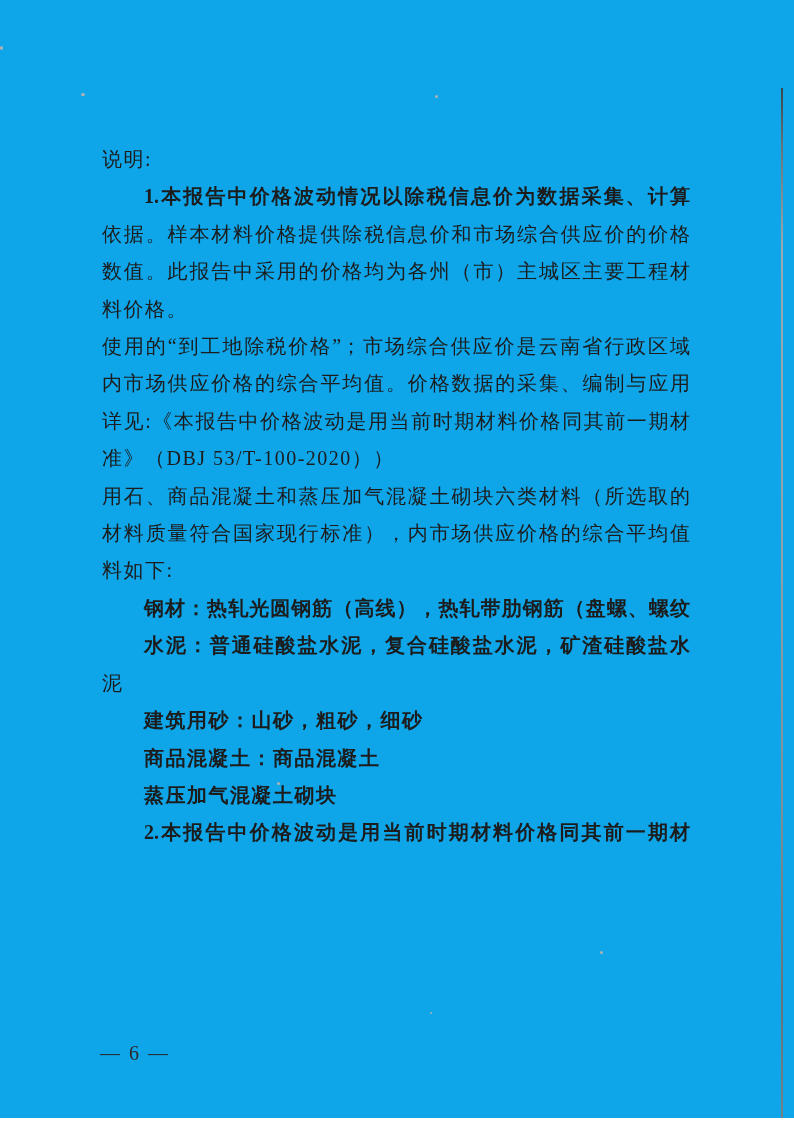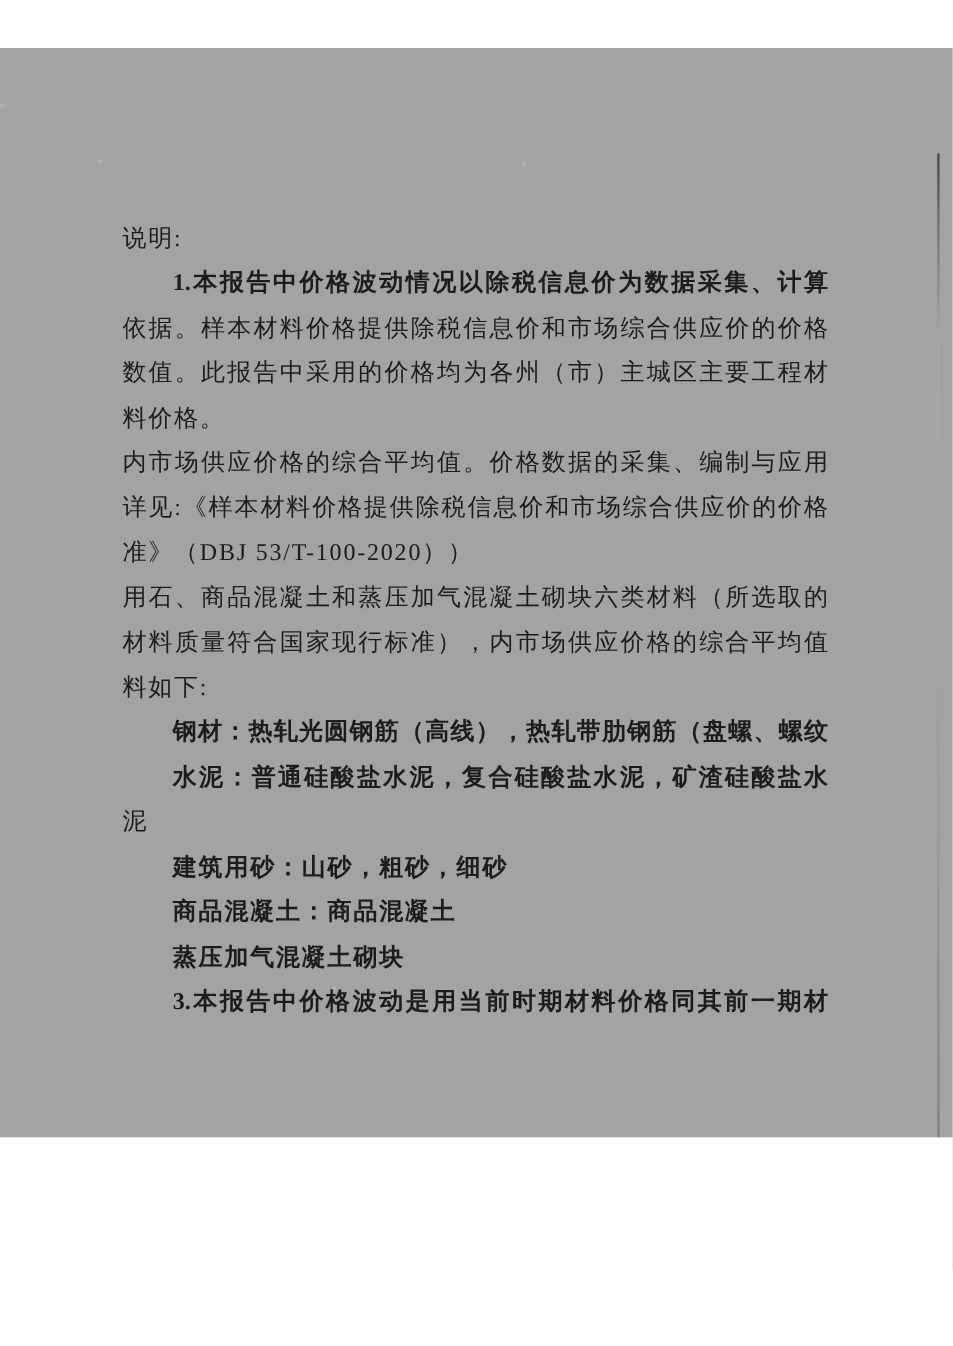--- a/index.html
+++ b/index.html
@@ -3,25 +3,24 @@
 <meta charset="utf-8">
 <style>
   html, body {
     margin: 0;
     padding: 0;
     background: #ffffff;
   }
   .page {
     position: relative;
     width: 794px;
-    height: 908px;
-    background: #a3a3a3;
+    height: 1118px;
+    background: #0ea5e9;
     overflow: hidden;
     font-family: "Liberation Serif", "DejaVu Serif", serif;
-    margin-top: 40px;
   }
   .textblock {
     position: absolute;
     left: 102px;
     top: 141px;
     width: 588px;
     color: #1c1c1c;
     font-size: 20px;
     line-height: 37.4px;
   }
@@ -73,33 +72,34 @@
 <body>
 
 <div class="page">
 
   <div class="textblock">
     <div class="line">说明:</div>
     <div class="line indent fill">1.本报告中价格波动情况以除税信息价为数据采集、计算</div>
     <div class="line fill">依据。样本材料价格提供除税信息价和市场综合供应价的价格</div>
     <div class="line fill">数值。此报告中采用的价格均为各州（市）主城区主要工程材</div>
     <div class="line">料价格。</div>
+    <div class="line fill">使用的“到工地除税价格”；市场综合供应价是云南省行政区域</div>
     <div class="line fill">内市场供应价格的综合平均值。价格数据的采集、编制与应用</div>
-    <div class="line fill">详见:《样本材料价格提供除税信息价和市场综合供应价的价格</div>
+    <div class="line fill">详见:《本报告中价格波动是用当前时期材料价格同其前一期材</div>
     <div class="line">准》（DBJ 53/T-100-2020））</div>
     <div class="line fill">用石、商品混凝土和蒸压加气混凝土砌块六类材料（所选取的</div>
     <div class="line fill">材料质量符合国家现行标准），内市场供应价格的综合平均值</div>
     <div class="line">料如下:</div>
     <div class="line indent fill">钢材：热轧光圆钢筋（高线），热轧带肋钢筋（盘螺、螺纹</div>
     <div class="line indent fill">水泥：普通硅酸盐水泥，复合硅酸盐水泥，矿渣硅酸盐水</div>
     <div class="line">泥</div>
     <div class="line indent">建筑用砂：山砂，粗砂，细砂</div>
     <div class="line indent">商品混凝土：商品混凝土</div>
     <div class="line indent">蒸压加气混凝土砌块</div>
-    <div class="line indent fill">3.本报告中价格波动是用当前时期材料价格同其前一期材</div>
+    <div class="line indent fill">2.本报告中价格波动是用当前时期材料价格同其前一期材</div>
   </div>
 
   <div class="footer">— 6 —</div>
 
   <div class="scan-line"></div>
   <div class="speck s1"></div>
   <div class="speck s2"></div>
   <div class="speck s3"></div>
   <div class="speck s4"></div>
   <div class="speck s5"></div>

